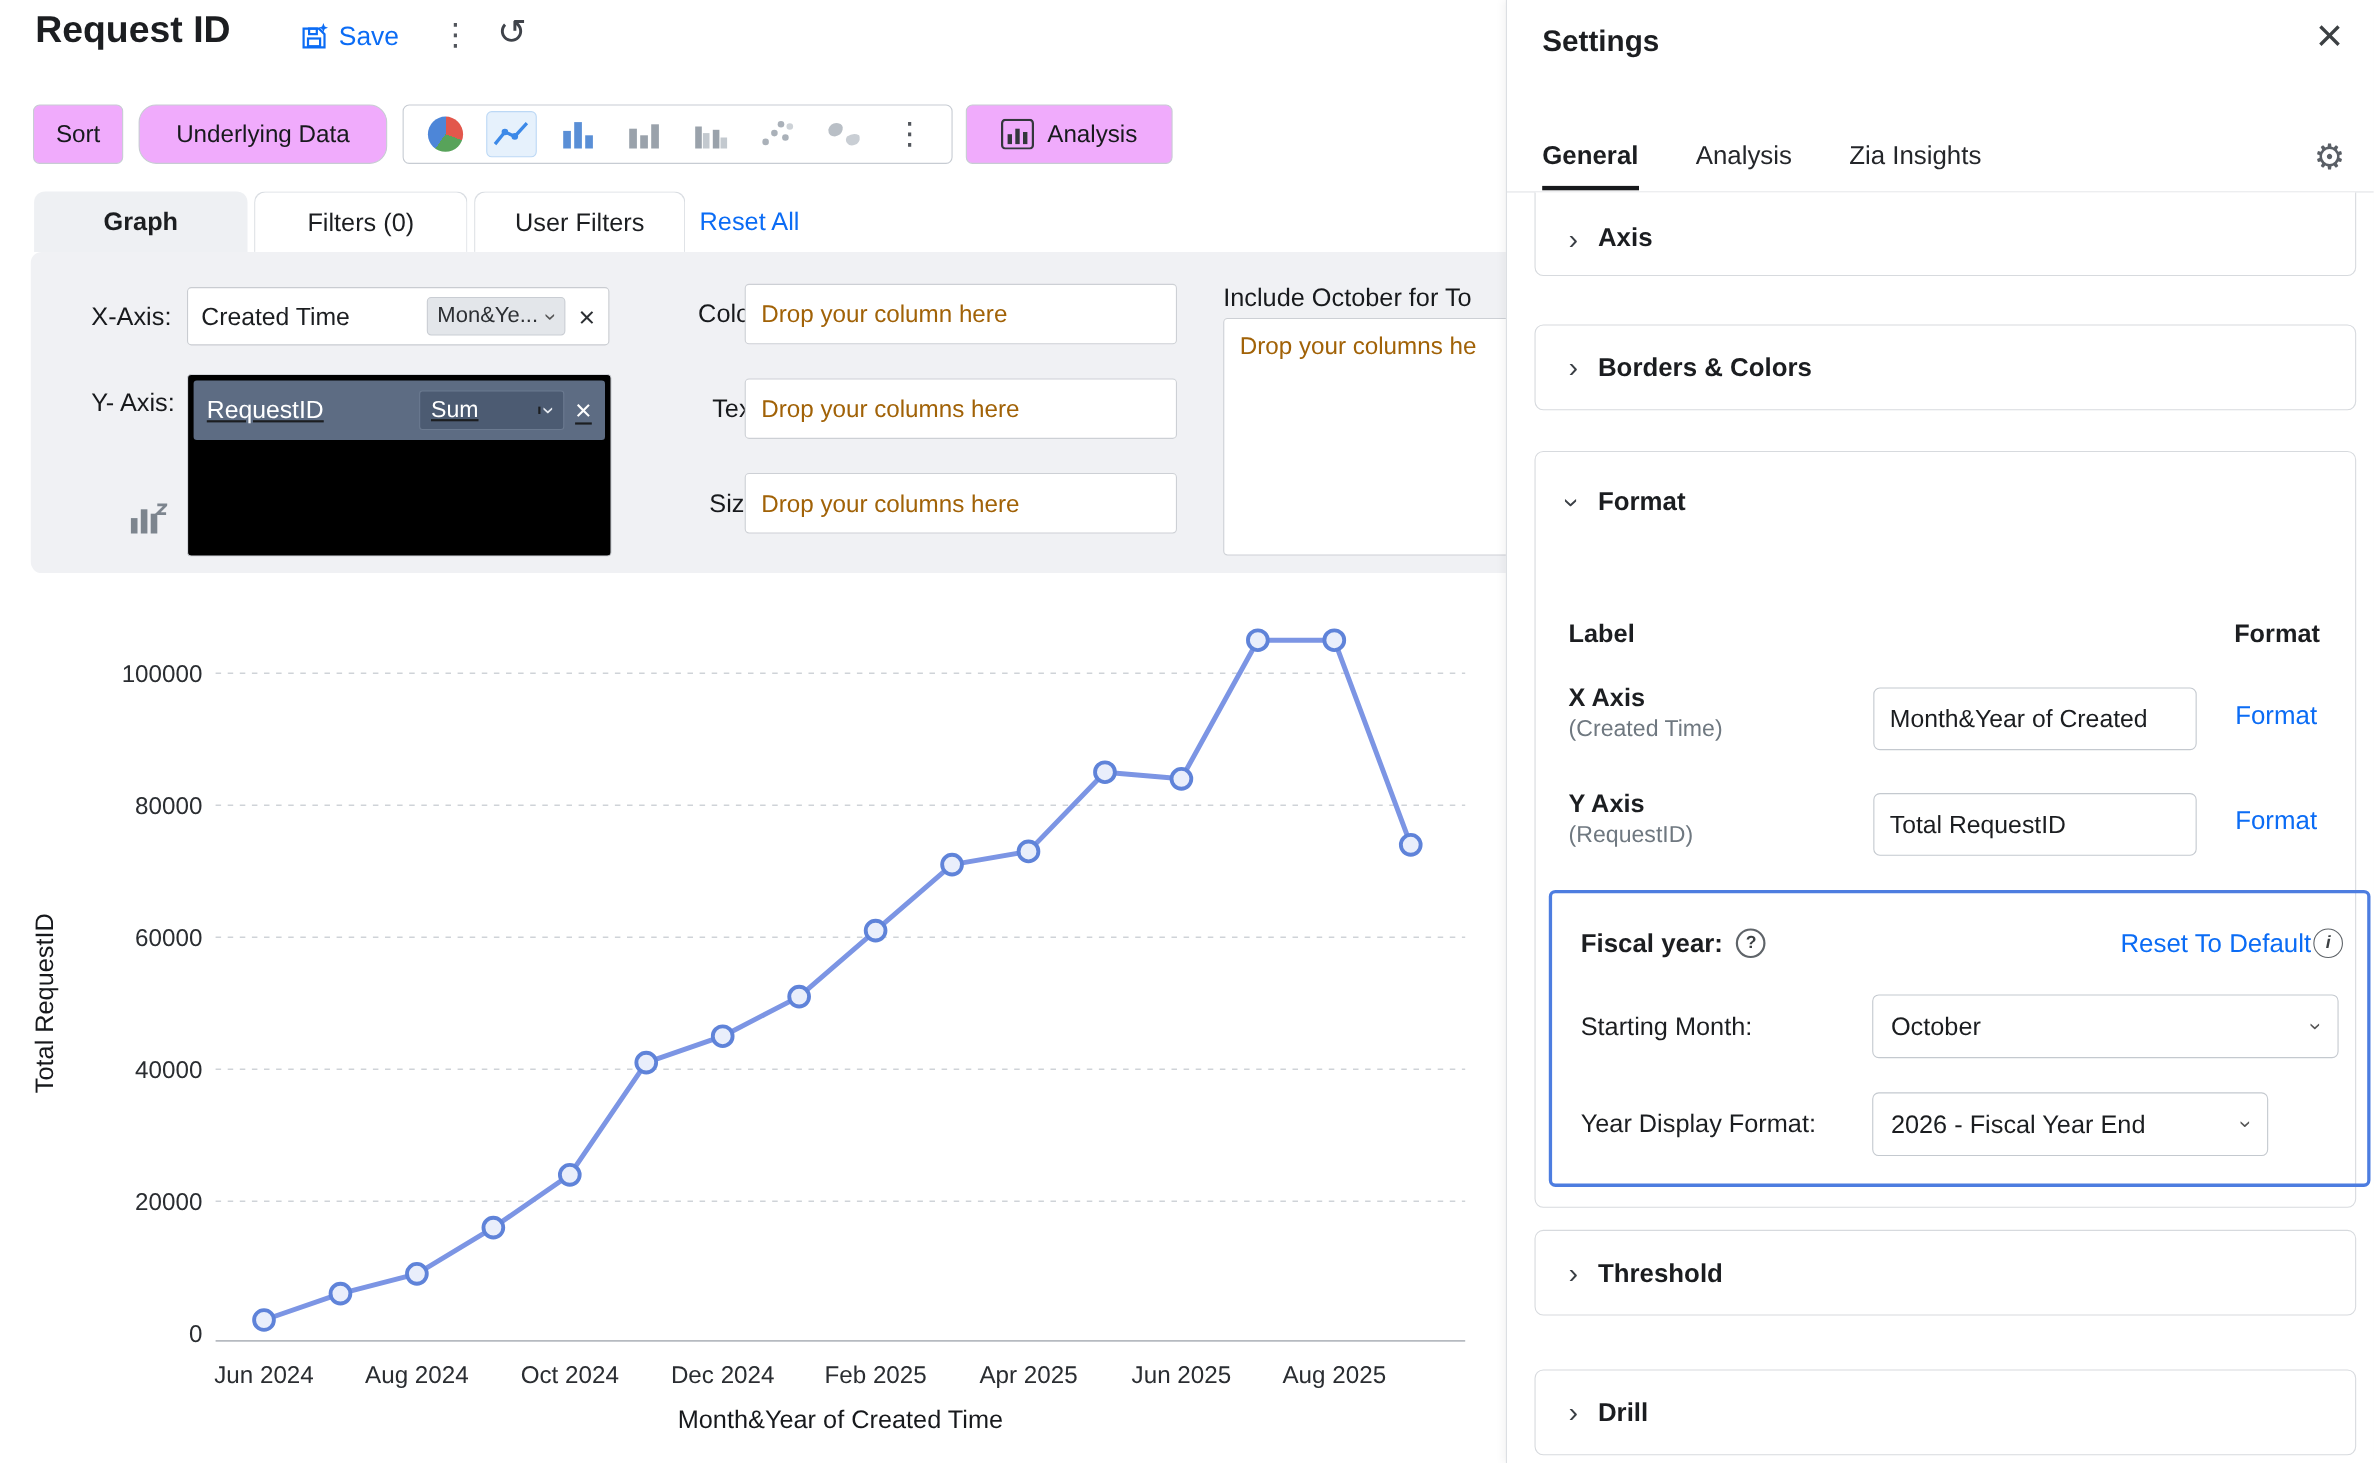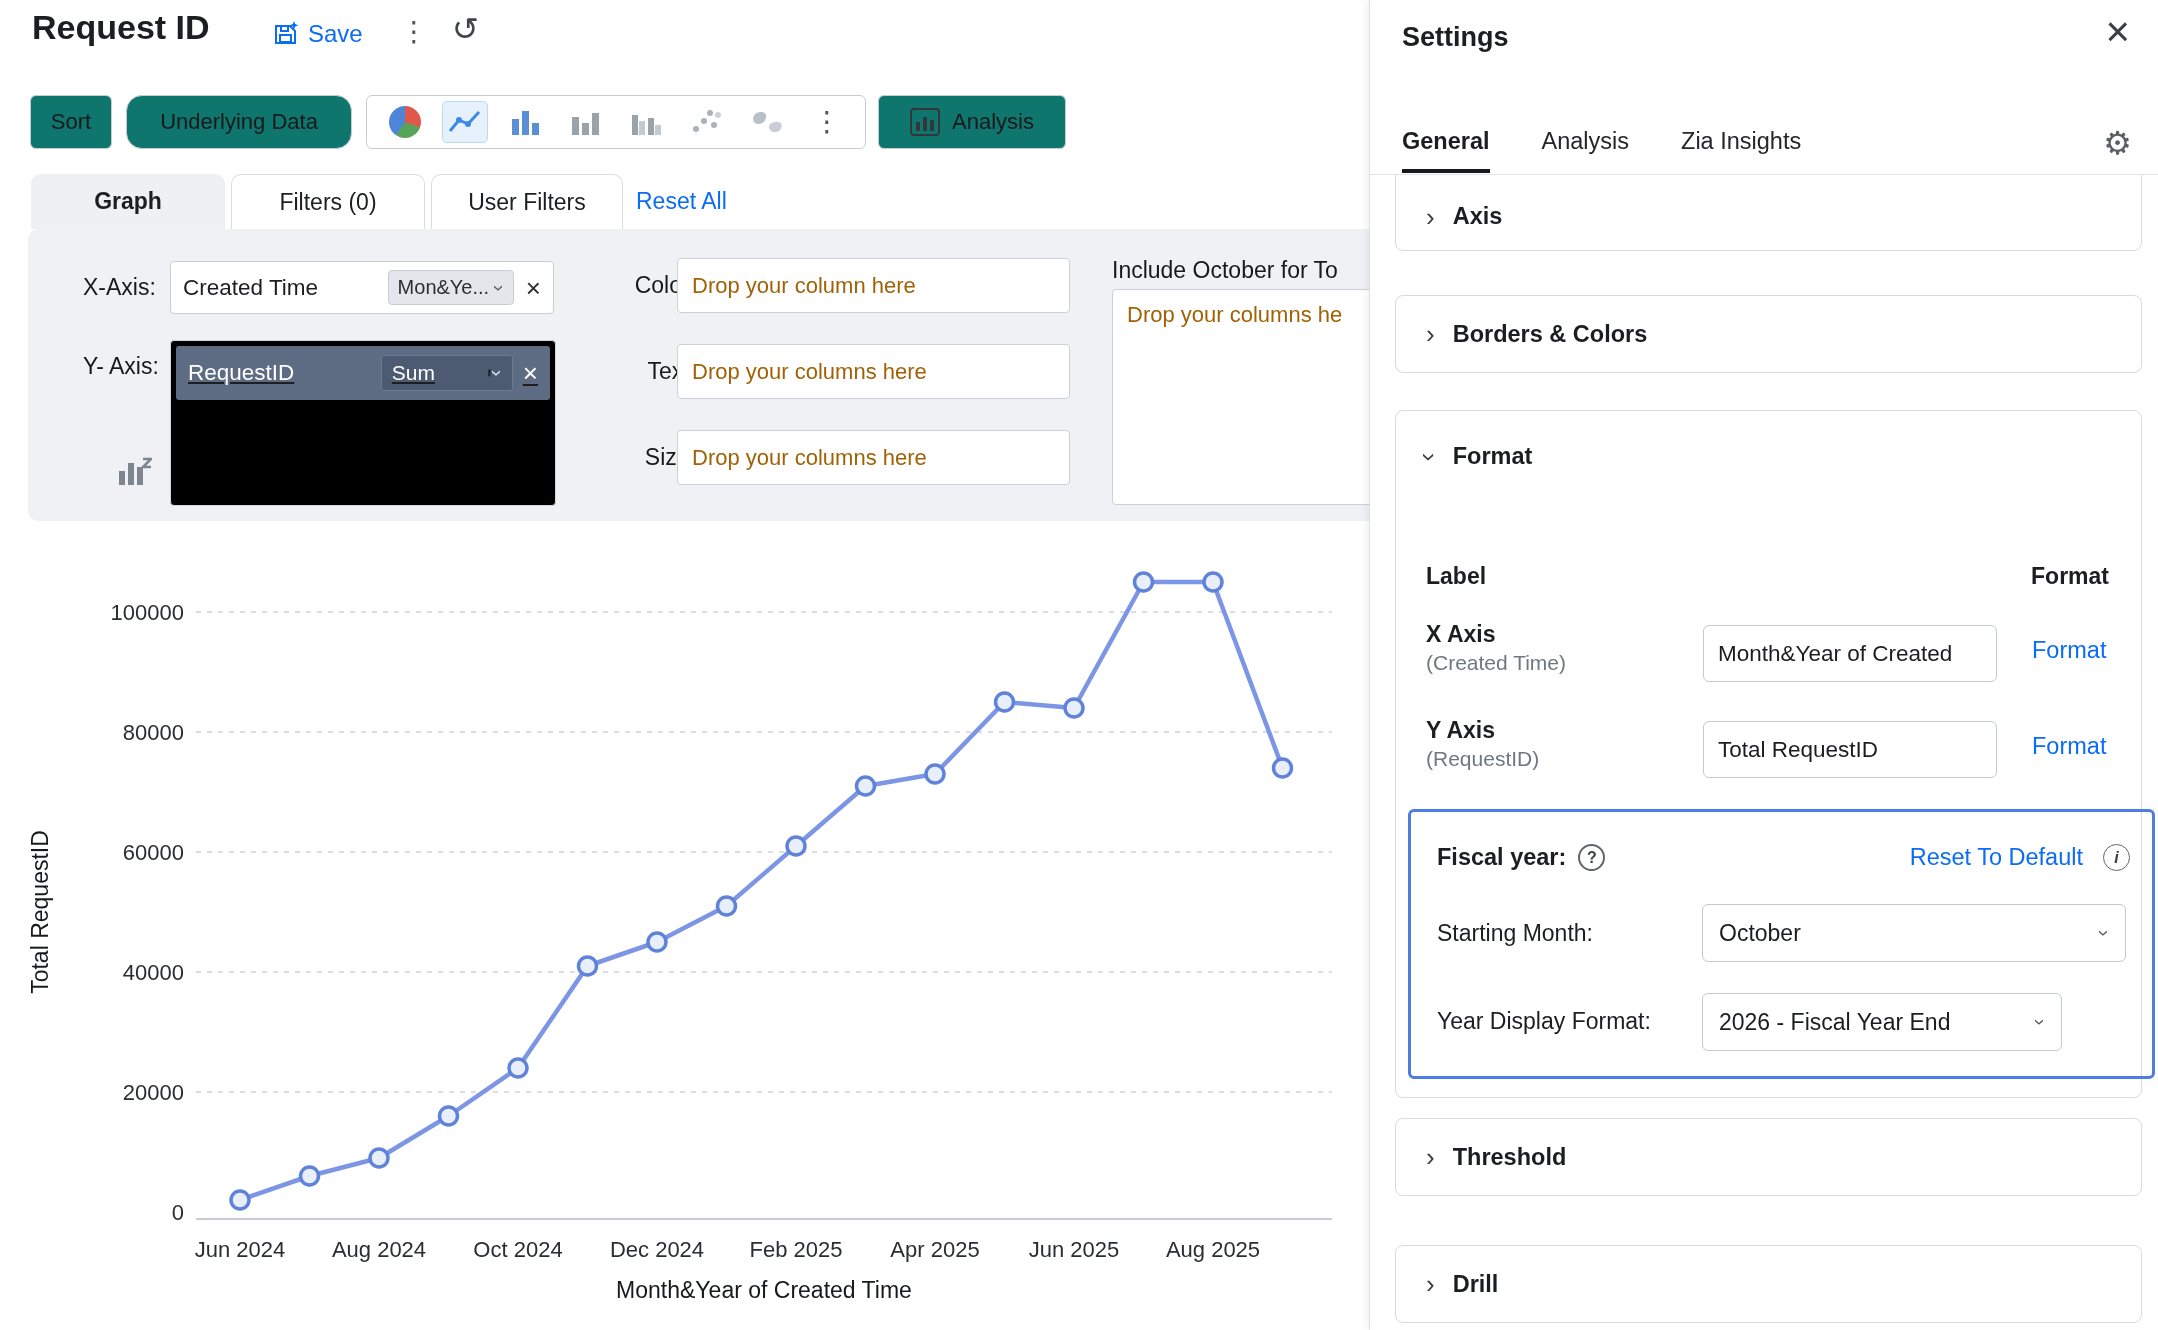--- a/index.html
+++ b/index.html
@@ -1,19 +1,19 @@
 <!DOCTYPE html>
 <html><head>
 <meta charset="utf-8">
 <style>
   *{box-sizing:border-box;margin:0;padding:0;}
   html,body{width:2158px;height:1330px;}
   body{position:relative;font-family:"Liberation Sans","DejaVu Sans",sans-serif;background:#fff;color:#1c1e21;overflow:hidden;}
   .abs{position:absolute;}
-  .btn{position:absolute;display:flex;align-items:center;justify-content:center;gap:12px;border:1px solid #c7ccd3;border-radius:6px;background:#0f766e;font-size:22px;color:#17191c;cursor:pointer;height:54px;}
+  .btn{position:absolute;display:flex;align-items:center;justify-content:center;gap:12px;border:1px solid #c7ccd3;border-radius:6px;background:#f0abfc;font-size:22px;color:#17191c;cursor:pointer;height:54px;}
   .tab{position:absolute;height:55px;display:flex;align-items:center;justify-content:center;font-size:23px;border-radius:10px 10px 0 0;cursor:pointer;}
   .tab.active{background:#eef0f3;font-weight:700;}
   .tab.plain{background:#fff;border:1px solid #d9dde2;border-bottom:none;}
   .blue{color:#0b6cf5;}
   .cfg-label{position:absolute;font-size:23px;color:#17191c;}
   .inp{position:absolute;background:#fff;border:1px solid #cdd0d5;border-radius:4px;display:flex;align-items:center;padding:0 14px;font-size:22px;color:#a16207;}
   .pill-dd{display:flex;align-items:center;gap:8px;background:#e3e6ea;border:1px solid #c9cdd3;border-radius:4px;padding:5px 9px;font-size:20px;color:#2c2f33;white-space:nowrap;}
   .chev{display:inline-block;font-size:26px;line-height:1;color:#3a3f45;font-weight:400;}
   .chev.down{transform:rotate(90deg);}
   .chev.small{font-size:20px;transform:rotate(90deg);color:#555;}
@@ -279,21 +279,21 @@
       <div class="fmt-link" style="left:636px;top:322px;">Format</div>
     </div>
 
     <div class="abs" style="left:38px;top:634px;width:747px;height:270px;border:3px solid #4d7de0;border-radius:6px;">
       <div class="abs" style="left:26px;top:32px;display:flex;align-items:center;gap:12px;">
         <span style="font-size:23.5px;font-weight:700;">Fiscal year:</span>
         <span class="circ">
             <span>?</span>
           </span>
       </div>
-      <div class="abs" style="right:22px;top:32px;display:flex;align-items:center;gap:20px;">
+      <div class="abs" style="right:22px;top:32px;display:flex;align-items:center;gap:2px;">
         <span class="blue" style="font-size:23.5px;cursor:pointer;">Reset To Default</span>
         <span class="circ" style="border-width:1.5px;font-style:italic;">
             <span>i</span>
           </span>
       </div>
 
       <div class="abs" style="left:26px;top:108px;font-size:23px;">Starting Month:</div>
       <div class="dd" style="left:291px;top:92px;width:424px;height:58px;">
         <span>October</span>
         <span class="chev small">›</span>

